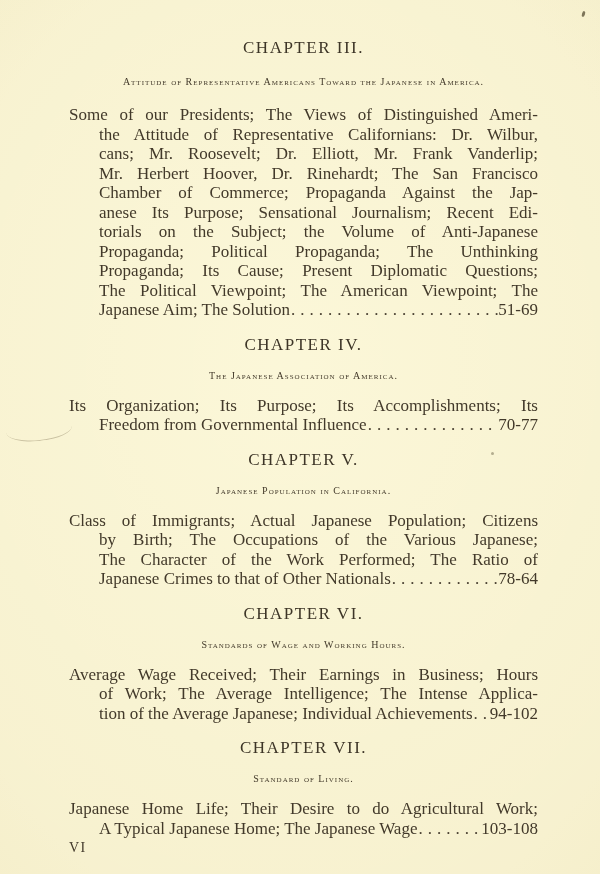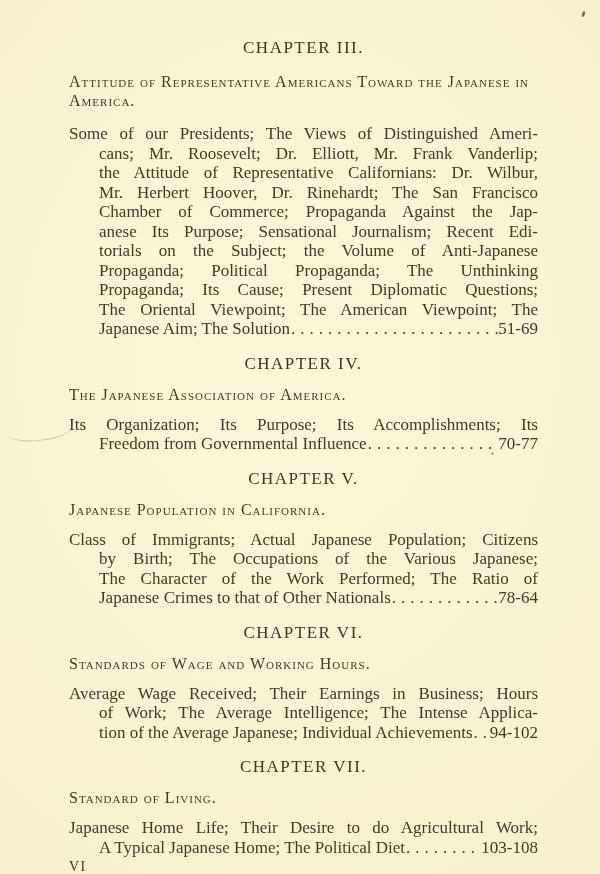--- a/index.html
+++ b/index.html
@@ -20,22 +20,23 @@
     margin: 0;
     font-size: 17px;
     line-height: 20px;
     font-weight: normal;
     text-align: center;
     letter-spacing: 1.5px;
     color: #3d3527;
   }
   .csub {
     margin: 11px 0 0 0;
-    font-size: 16px;
+    font-size: 10px;
     line-height: 19px;
+    text-align: center;
     font-variant: small-caps;
     letter-spacing: 1px;
     color: #42392a;
   }
   .para { margin: 11px 0 0 0; font-size: 17px; line-height: 19.5px; }
   .chapter { margin-top: 15px; }
   .chapter.c0 { margin-top: 0; }
   .chapter.c0 .csub { margin-top: 14px; }
   .chapter.c0 .para { margin-top: 14px; }
   .line {
@@ -86,29 +87,29 @@
 
   <div class="speck s1"></div>
   <div class="speck s2"></div>
   <div class="pencil"></div>
 
   <section class="chapter c0">
     <h2 class="chead">CHAPTER III.</h2>
     <div class="csub">Attitude of Representative Americans Toward the Japanese in America.</div>
     <div class="para">
       <div class="line first">Some of our Presidents; The Views of Distinguished Ameri-</div>
+      <div class="line cont">the Attitude of Representative Californians: Dr. Wilbur,</div>
       <div class="line cont">cans; Mr. Roosevelt; Dr. Elliott, Mr. Frank Vanderlip;</div>
-      <div class="line cont">the Attitude of Representative Californians: Dr. Wilbur,</div>
       <div class="line cont">Mr. Herbert Hoover, Dr. Rinehardt; The San Francisco</div>
       <div class="line cont">Chamber of Commerce; Propaganda Against the Jap-</div>
       <div class="line cont">anese Its Purpose; Sensational Journalism; Recent Edi-</div>
       <div class="line cont">torials on the Subject; the Volume of Anti-Japanese</div>
       <div class="line cont">Propaganda; Political Propaganda; The Unthinking</div>
       <div class="line cont">Propaganda; Its Cause; Present Diplomatic Questions;</div>
-      <div class="line cont">The Oriental Viewpoint; The American Viewpoint; The</div>
+      <div class="line cont">The Political Viewpoint; The American Viewpoint; The</div>
       <div class="tail cont">
         <span class="ttext">Japanese Aim; The Solution</span>
         <span class="leader">............................................................</span>
         <span class="pages">51-69</span>
       </div>
     </div>
   </section>
 
   <section class="chapter">
     <h2 class="chead">CHAPTER IV.</h2>
@@ -151,21 +152,21 @@
       </div>
     </div>
   </section>
 
   <section class="chapter">
     <h2 class="chead">CHAPTER VII.</h2>
     <div class="csub">Standard of Living.</div>
     <div class="para">
       <div class="line first">Japanese Home Life; Their Desire to do Agricultural Work;</div>
       <div class="tail cont">
-        <span class="ttext">A Typical Japanese Home; The Political Diet</span>
+        <span class="ttext">A Typical Japanese Home; The Japanese Wage</span>
         <span class="leader">............................................................</span>
         <span class="pages">103-108</span>
       </div>
     </div>
   </section>
 
   <div class="folio">VI</div>
 </div>
 
 </body></html>

